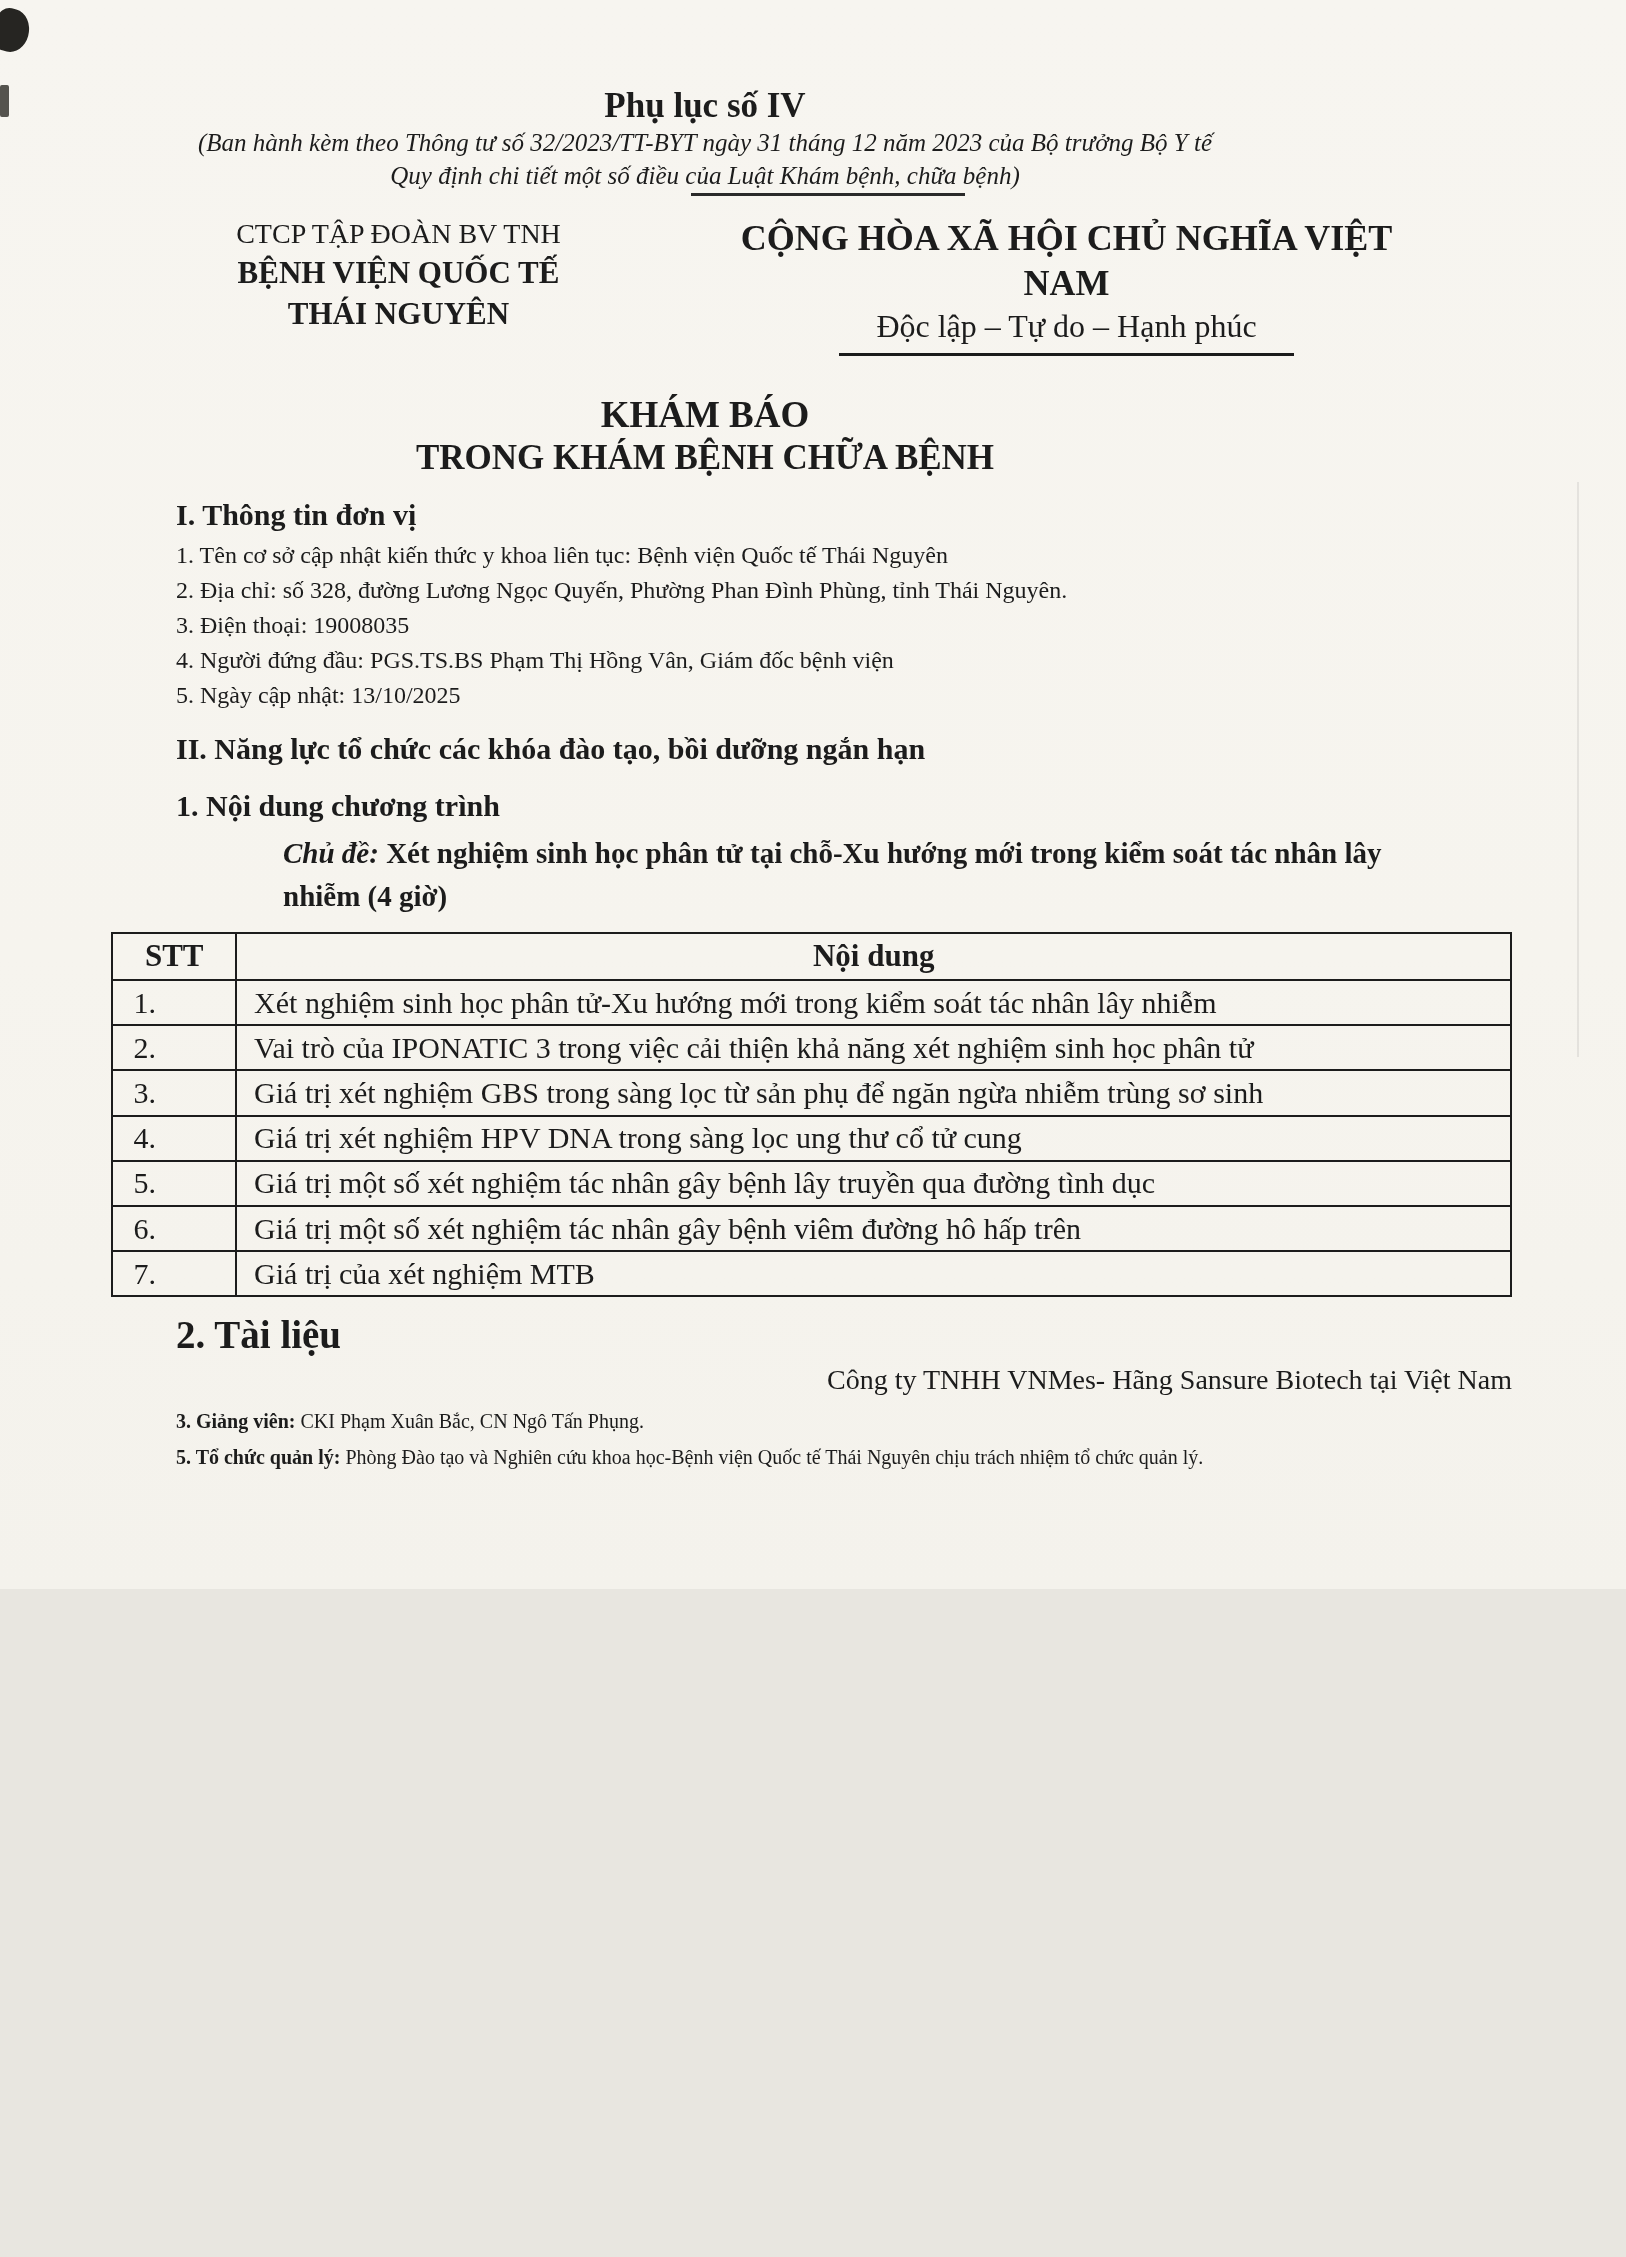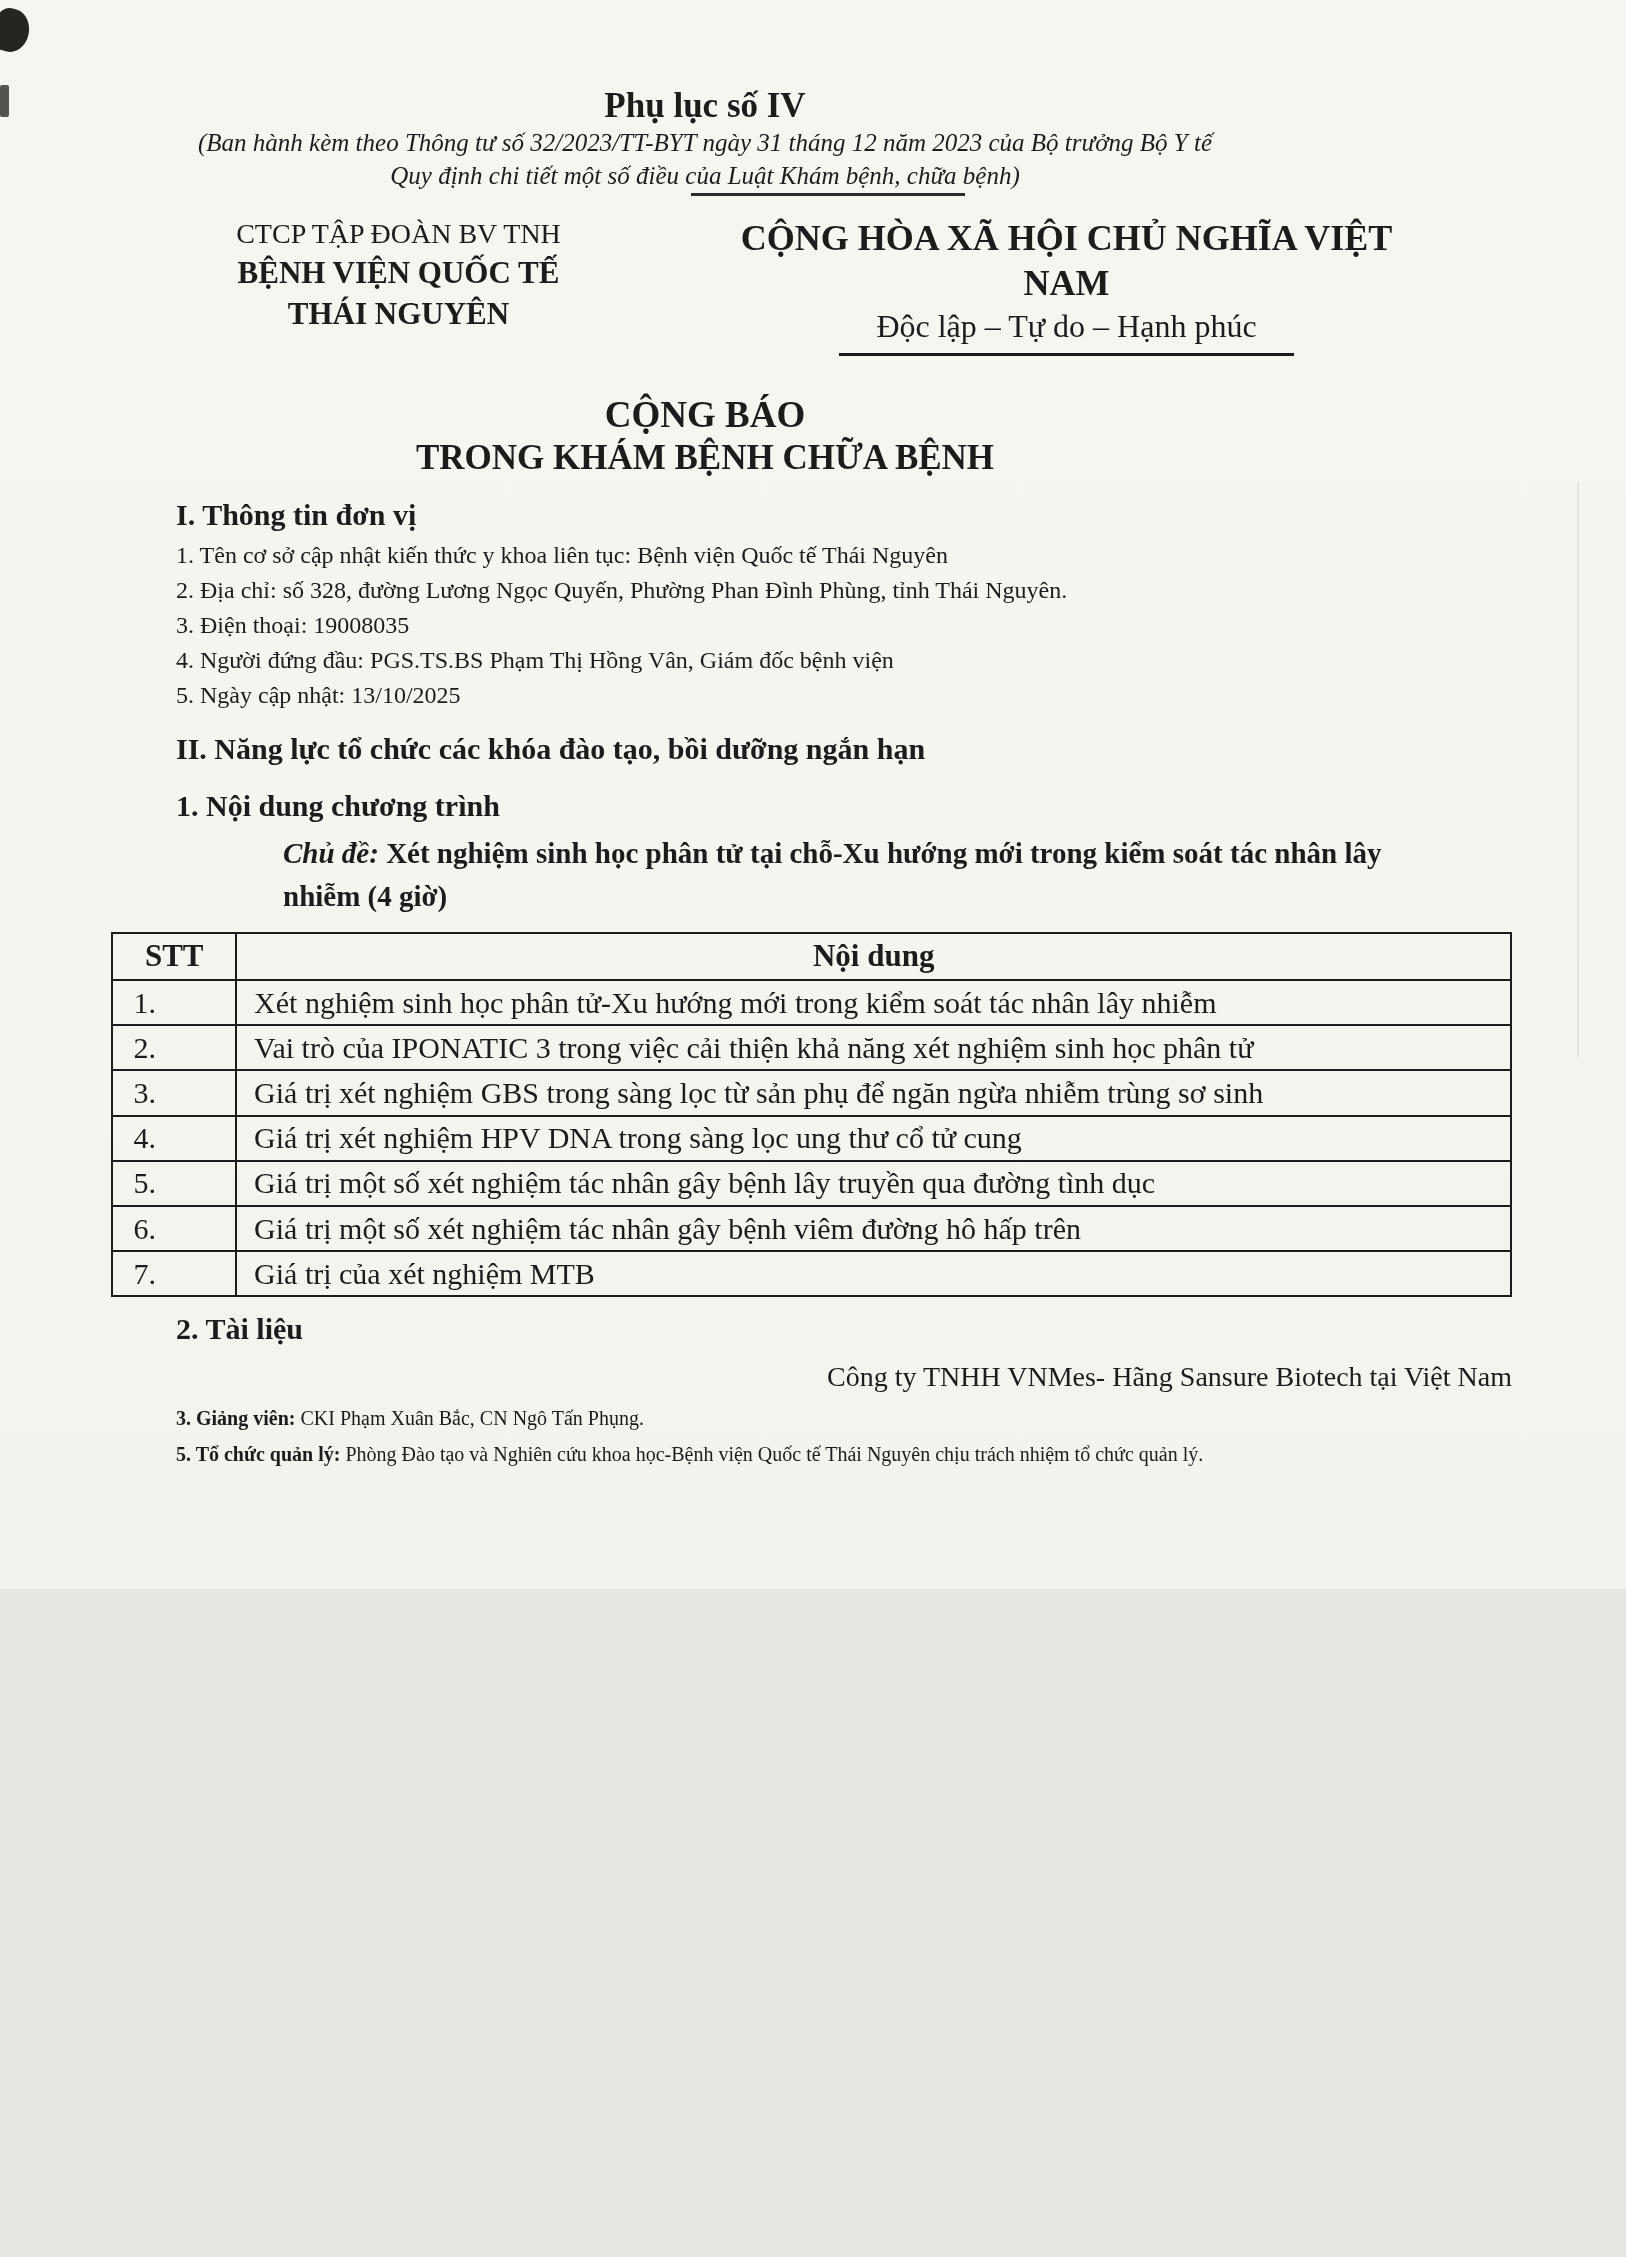--- a/index.html
+++ b/index.html
@@ -34,21 +34,21 @@
   .topic { margin:5.6px 0 0 172px; width:1122px; font-size:29px; font-weight:bold; line-height:1.5; }
   .topic-label { font-style:italic; }
 
   table.program { border-collapse:collapse; width:1401px; margin-top:13px; border:2.8px solid #141414; }
   table.program th, table.program td { border:2.3px solid #1c1c1c; }
   th.col-stt, td.cell-stt { width:102px; }
   table.program th { font-size:31px; font-weight:bold; text-align:center; padding:4.6px 3.7px; }
   td.cell-stt { font-size:30px; padding:4.6px 0 4.6px 20.4px; }
   td.cell-content { font-size:30px; padding:4.6px 9.3px 4.6px 16.7px; }
 
-  .after-heading { font-size:30px; font-weight:bold; margin:15px 0 11px 65px; }
+  .after-heading { font-size:39px; font-weight:bold; margin:15px 0 3px 65px; }
   .doc-text { font-size:28px; margin:1.9px 0 1.9px 172px; line-height:1.4;text-align:right; }
   .labeled-line { font-size:20px; margin:7.4px 0 1.9px 65px; line-height:1.42; }
   .labeled-line .lbl { font-weight:bold; }
   .org-para { width:1336px; }
 
   .giam-doc { position:absolute; left:1039px; top:1632px; width:241px; text-align:center;
     font-size:33px; font-weight:bold; letter-spacing:0.9px; z-index:4; }
 
   .stamp-wrap { position:absolute; left:809px; top:1649px; width:390px; height:390px; z-index:2; opacity:.92; }
   .signature-wrap { position:absolute; left:1028px; top:1686px; width:288px; height:158px; z-index:5; }
@@ -90,21 +90,21 @@
         <div class="org-line3">THÁI NGUYÊN</div>
       </div>
       <div class="nat-col">
         <div class="nat-line1">CỘNG HÒA XÃ HỘI CHỦ NGHĨA VIỆT NAM</div>
         <div class="nat-line2">Độc lập – Tự do – Hạnh phúc</div>
         <div class="nat-underline"></div>
       </div>
     </div>
 
     <div class="main-title centered">
-      <div class="title-l1">CỘNG BÁO</div>
+      <div class="title-l1">KHÁM BÁO</div>
       <div class="title-l3">TRONG KHÁM BỆNH CHỮA BỆNH</div>
     </div>
 
     <div class="sec-heading">I. Thông tin đơn vị</div>
     <div class="body-line">1. Tên cơ sở cập nhật kiến thức y khoa liên tục: Bệnh viện Quốc tế Thái Nguyên</div>
     <div class="body-line">2. Địa chỉ: số 328, đường Lương Ngọc Quyến, Phường Phan Đình Phùng, tỉnh Thái Nguyên.</div>
     <div class="body-line">3. Điện thoại: 19008035</div>
     <div class="body-line">4. Người đứng đầu: PGS.TS.BS Phạm Thị Hồng Vân, Giám đốc bệnh viện</div>
     <div class="body-line">5. Ngày cập nhật: 13/10/2025</div>
 

